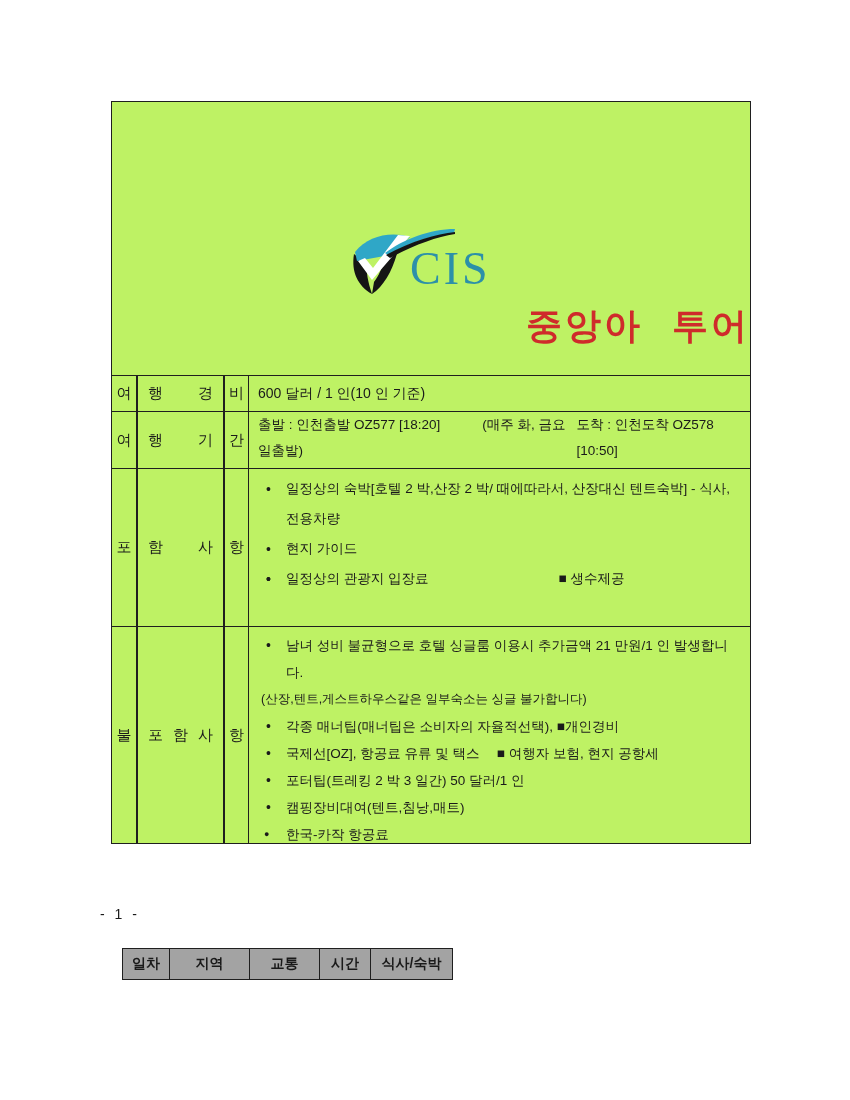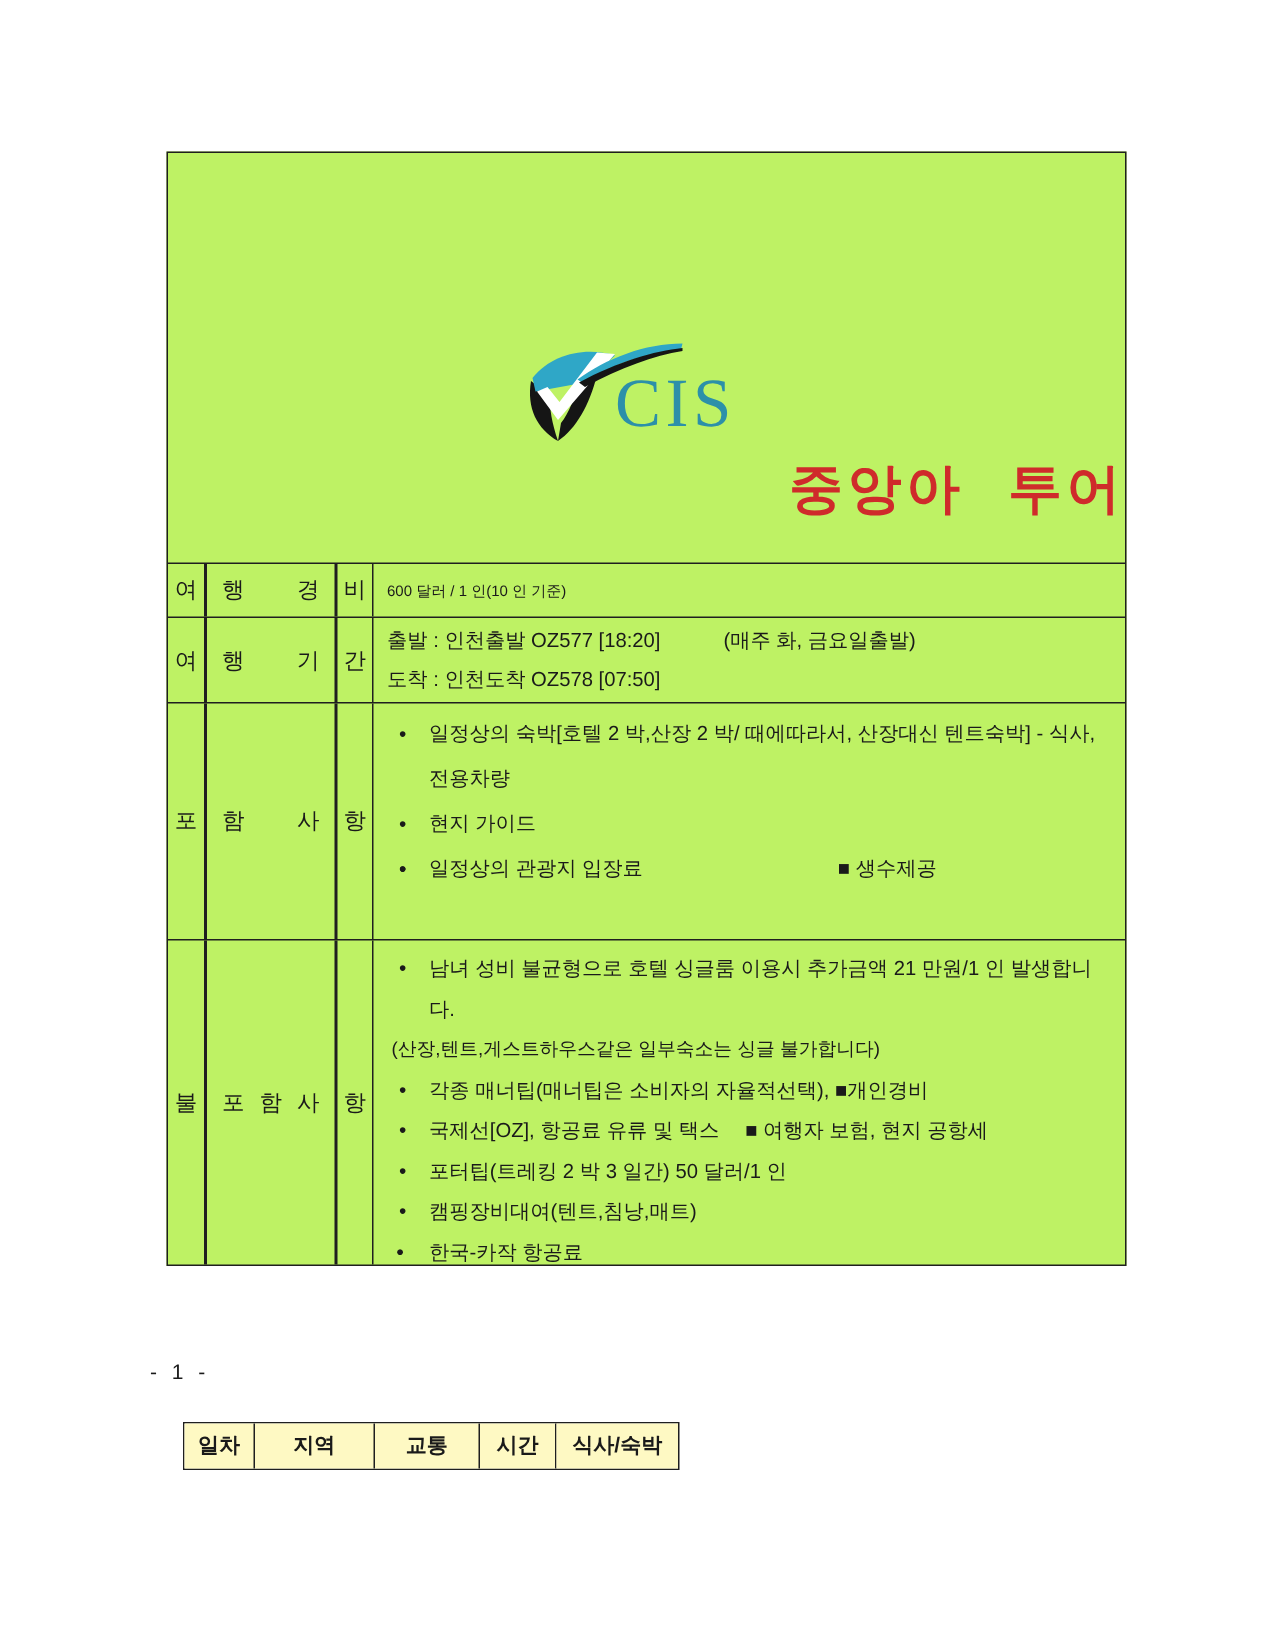--- a/index.html
+++ b/index.html
@@ -10,23 +10,23 @@
   
   .doc-table{position:absolute;left:111px;top:101px;width:640px;border:1px solid #1f1f1f;background:#bef264;}
   .t-row{display:flex;border-top:1px solid #1f1f1f;}
   .t-row.logo-row{border-top:none;height:273px;display:block;}
   .cell{display:flex;align-items:center;font-size:15px;}
   .c1{width:26px;border-right:2px solid #1f1f1f;justify-content:center;}
   .c2{width:87px;border-right:2px solid #1f1f1f;justify-content:space-between;padding:0 10px;}
   .c3{width:24px;border-right:1px solid #1f1f1f;justify-content:center;}
   .ccontent{flex:1;}
   .row-cost{height:36px;}
-  .row-cost .ccontent{padding:0 9px;font-size:10px;}
+  .row-cost .ccontent{padding:0 9px;font-size:14px;}
   .row-period{height:57px;}
-  .row-period .ccontent{flex-direction:column;align-items:flex-start;justify-content:center;
+  .row-period .ccontent{flex-direction:row;align-items:flex-start;justify-content:center;
                         padding:0 9px;font-size:13.5px;line-height:26px;}
   .row-include{height:158px;}
   .row-exclude{height:217px;}
   .list-cell{display:block;padding:5px 10px 0 10px;font-size:13.5px;}
   .blist{list-style:none;margin:0;padding:0;}
   .blist li{position:relative;padding-left:27px;}
   .row-include .blist li{line-height:30px;}
   .row-exclude .blist li{line-height:27px;}
   .bullet{position:absolute;left:7px;top:0;font-size:14px;}
   .bullet.big{font-size:9px;left:5px;}
@@ -36,21 +36,21 @@
 
   
   .logo-box{position:relative;width:100%;height:100%;}
   .logo-mark{position:absolute;left:50%;top:126px;transform:translateX(-50%);}
   .brand{position:absolute;left:0;top:200px;width:100%;text-align:right;
          font-size:36px;font-weight:bold;letter-spacing:3px;word-spacing:16px;color:#cf2b2b;}
 
   
   .page-number{position:absolute;left:100px;top:906px;font-size:14px;letter-spacing:3px;}
   .sched-table{position:absolute;left:122px;top:948px;display:flex;border:1px solid #1f1f1f;}
-  .sched-cell{height:30px;background:#fef9c3;border-right:1px solid #1f1f1f;
+  .sched-cell{height:30px;background:#a3a3a3;border-right:1px solid #1f1f1f;
               display:flex;align-items:center;justify-content:center;
               font-size:14px;font-weight:bold;}
   .sched-cell:last-child{border-right:none;}
   .sw1{width:47px;}.sw2{width:80px;text-align:right;}.sw3{width:70px;}.sw4{width:51px;}.sw5{width:301px;}.sw6{width:81px;}
 </style>
 </head>
 <body>
 
 <div class="page">
 
@@ -96,21 +96,21 @@
         <span>기</span>
       </div>
       <div class="cell c3">
           <span>간</span>
         </div>
       <div class="cell ccontent">
         <div>
           <span>출발 : 인천출발 OZ577 [18:20]</span><span class="gap-note">(매주 화, 금요일출발)</span>
         </div>
         <div>
-          <span>도착 : 인천도착 OZ578 [07:50]</span>
+          <span>도착 : 인천도착 OZ578 [10:50]</span>
         </div>
       </div>
     </div>
 
     <div class="t-row row-include">
       <div class="cell c1">
           <span>포</span>
         </div>
       <div class="cell c2">
         <span>함</span>

